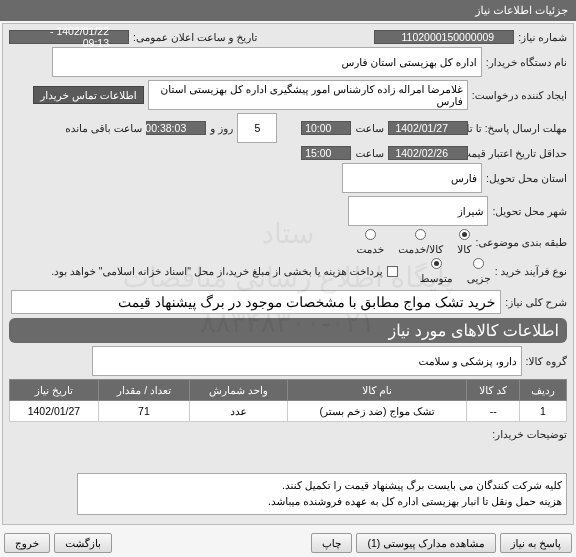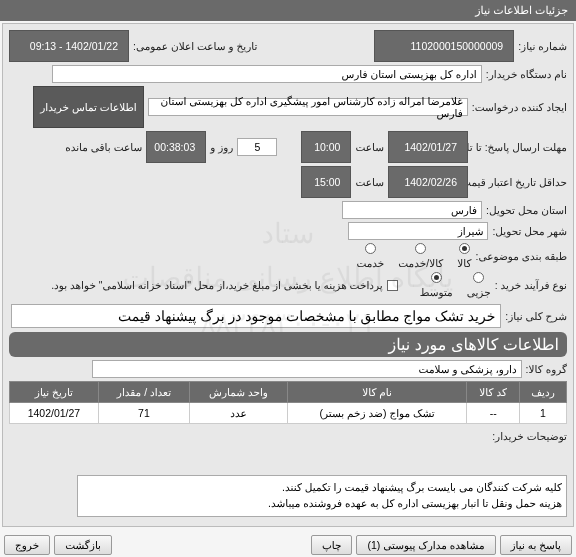--- a/index.html
+++ b/index.html
@@ -46,40 +46,40 @@
   flex-wrap: wrap;
 }
 .label {
   font-size: 10.5px;
   color: #222;
   white-space: nowrap;
 }
 .field {
   background: #fff;
   border: 1px solid #aaa;
-  padding: 2px 4px;
+  padding: 14px 4px;
   font-size: 10.5px;
   height: 18px;
   display: inline-flex;
   align-items: center;
 }
 .field-dark {
   background: #6a6a6a;
   color: #fff;
   border: 1px solid #555;
-  padding: 2px 10px;
-  font-size: 10.5px;
-  height: 32px;
+  padding: 2px 19px;
+  font-size: 10.5px;
+  height: 14px;
   display: inline-flex;
   align-items: center;
 }
 .link-btn {
   background: #5a5a5a;
   color: #fff;
-  padding: 14px 6px;
+  padding: 2px 6px;
   font-size: 10.5px;
   cursor: pointer;
   border: 1px solid #444;
 }
 .radio-group { display: flex; gap: 14px; align-items: center; }
 .radio-item { display: flex; align-items: center; gap: 3px; flex-direction: column; }
 .radio { width: 11px; height: 11px; border: 1px solid #666; border-radius: 50%; background: #fff; display: inline-block; }
 .radio.checked::after { content: ''; display: block; width: 5px; height: 5px; background: #333; border-radius: 50%; margin: 2px; }
 .checkbox { width: 11px; height: 11px; border: 1px solid #666; background: #fff; display: inline-block; }
 .section-title {

